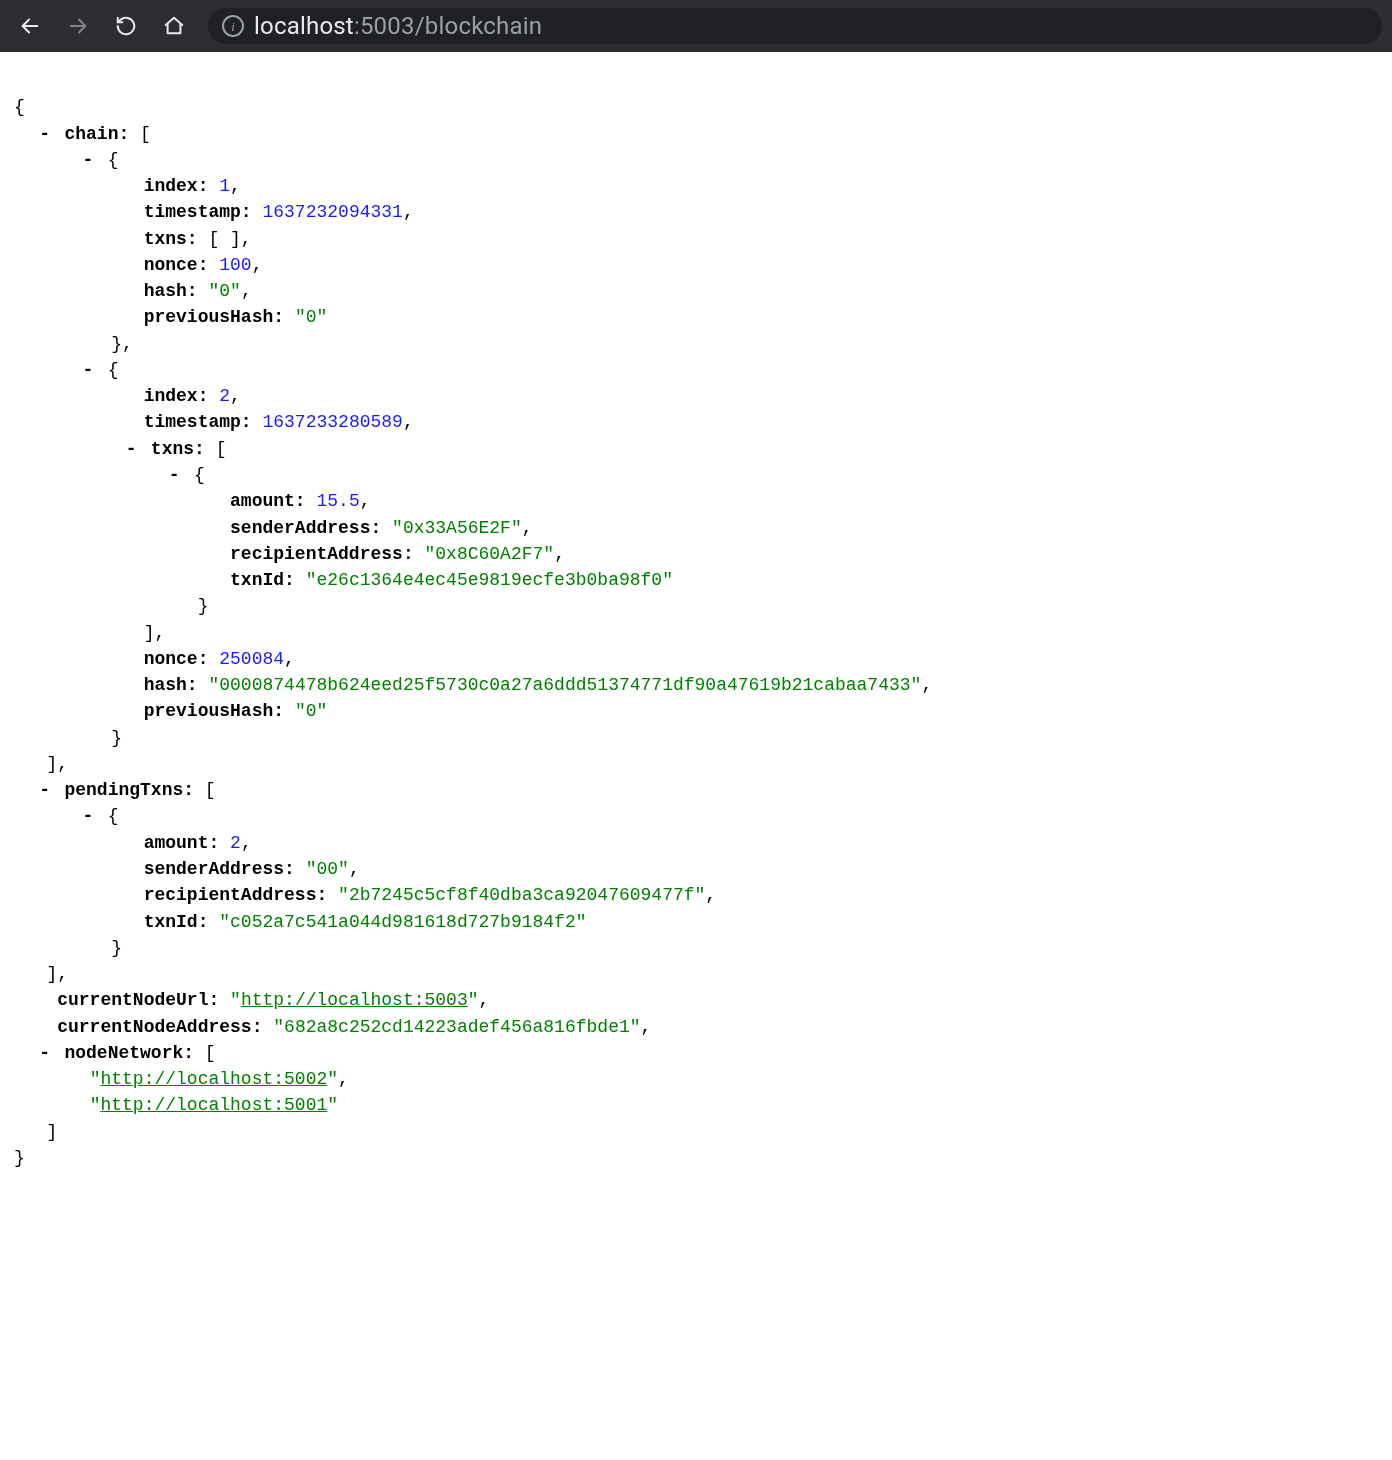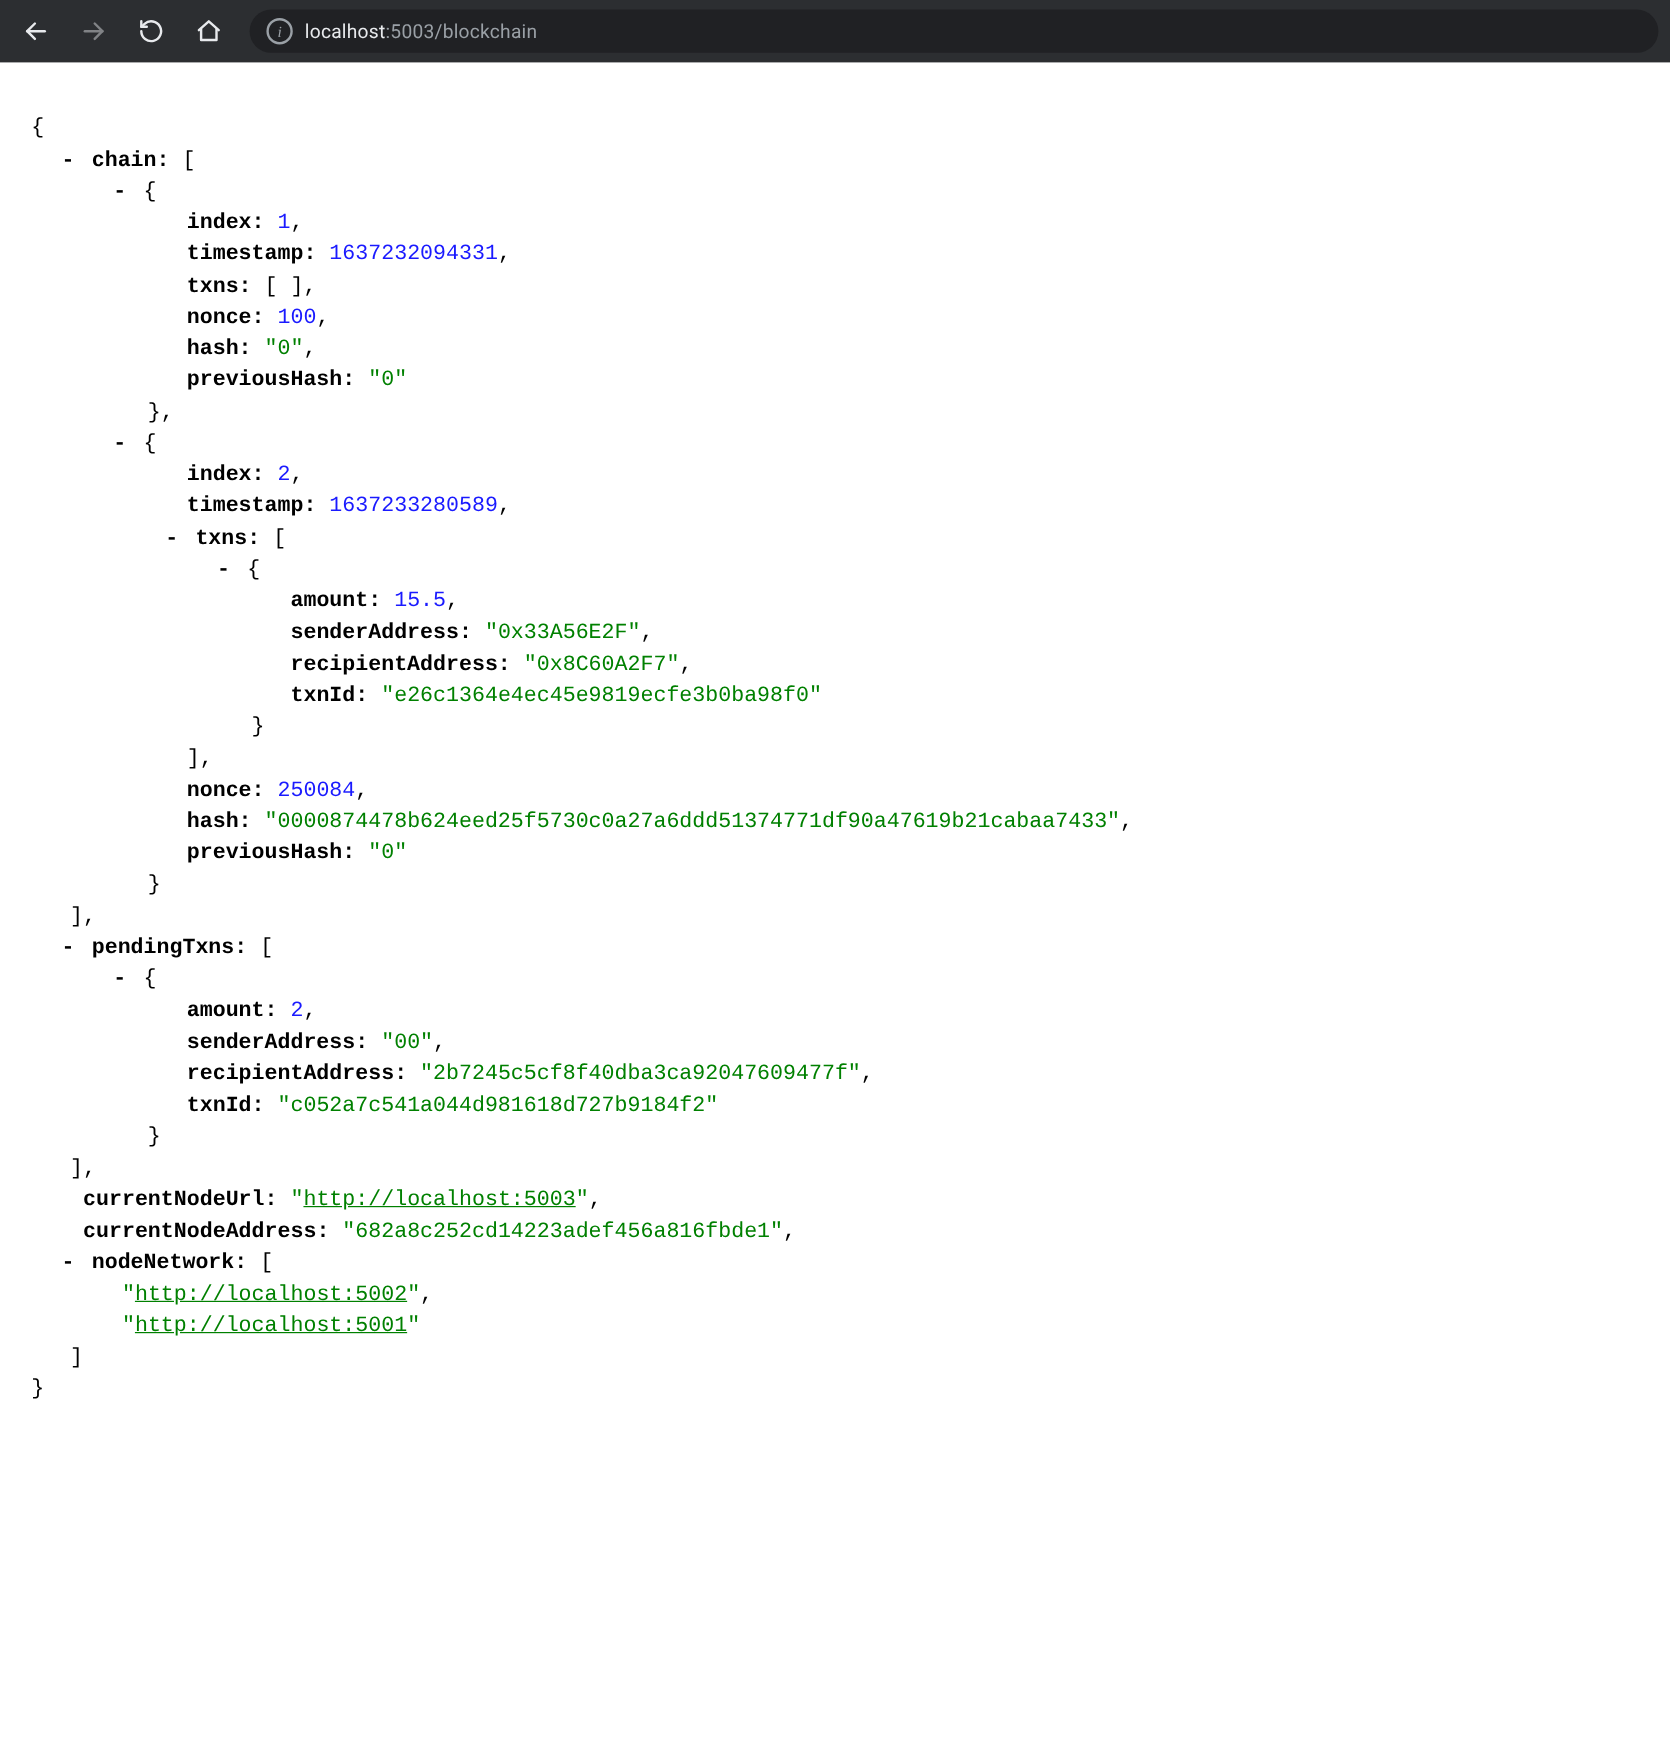--- a/index.html
+++ b/index.html
@@ -51,32 +51,31 @@
     align-items: center;
     justify-content: center;
     color: #9aa0a6;
     font-family: Georgia, serif;
     font-style: italic;
     font-size: 13px;
     line-height: 1;
   }
   .url {
     font-family: -apple-system, BlinkMacSystemFont, "Segoe UI", Roboto, sans-serif;
-    font-size: 16px;
+    font-size: 24px;
     color: #e8eaed;
     letter-spacing: 0.2px;
   }
   .url .muted { color: #9aa0a6; }
 
   
   .json-viewer {
     padding: 16px 8px 40px 14px;
     line-height: 1.46;
     white-space: pre;
-    margin-left: 12px;
   }
   .json-viewer .k { font-weight: 700; color: #000; }
   .json-viewer .p { color: #000; }
   .json-viewer .n { color: #1a1aff; }
   .json-viewer .s { color: #008000; }
   .json-viewer .t { display: inline-block; width: 18px; text-align: center; color: #000; font-weight: 700; }
   .json-viewer a.s { color: #008000; text-decoration: underline; }
 </style>
 </head>
 <body>

